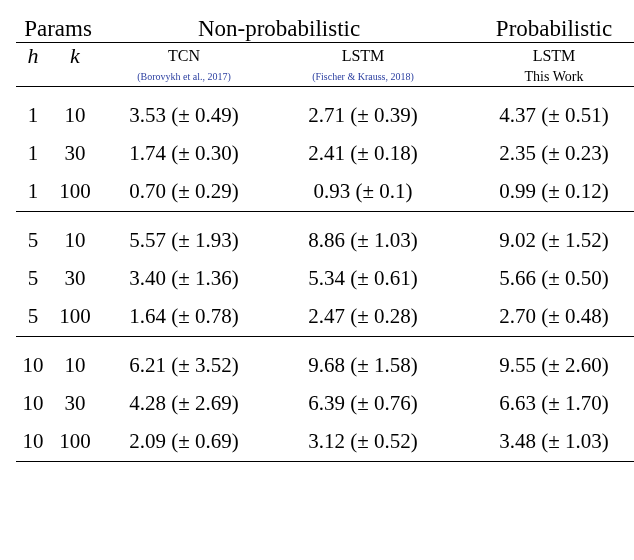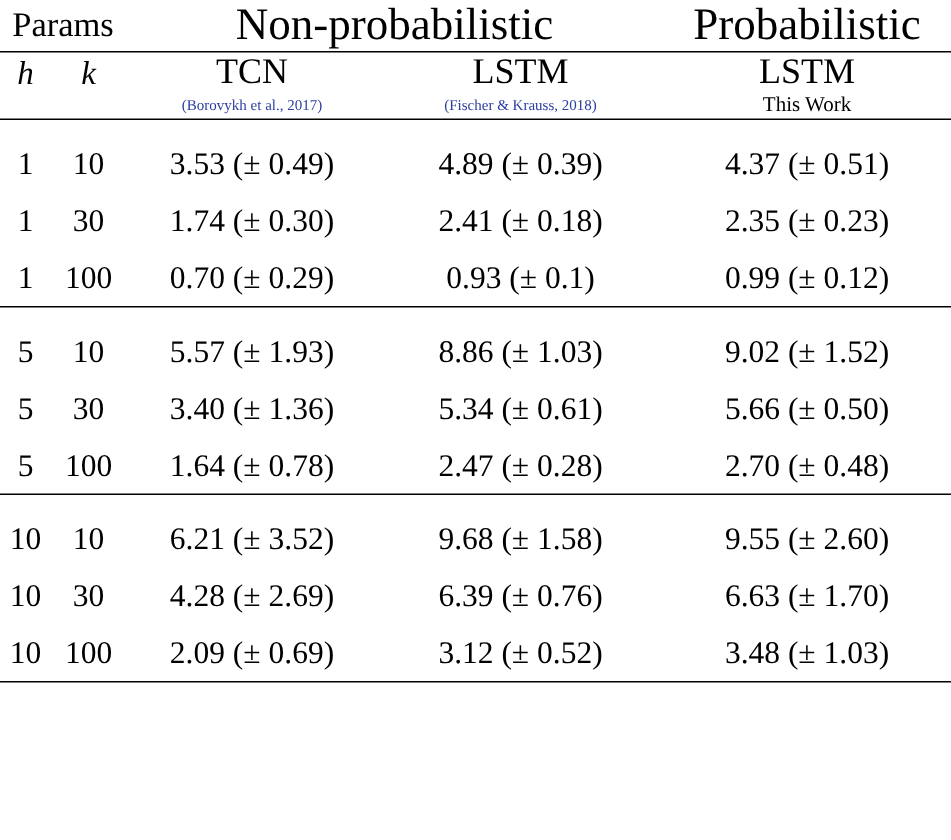--- a/index.html
+++ b/index.html
@@ -9,21 +9,21 @@
   }
   body {
     width: 634px;
     height: 560px;
     font-family: "Liberation Serif", serif;
     color: #000000;
     overflow: hidden;
   }
   .table-wrap {
     width: 634px;
-    padding: 0;
+    padding: 16px;
     box-sizing: border-box;
   }
   table.results {
     border-collapse: collapse;
     width: 634px;
     table-layout: fixed;
   }
   table.results td, table.results th {
     padding: 0;
     font-weight: normal;
@@ -38,31 +38,31 @@
   }
 
   
   col.c-h { width: 34px; }
   col.c-k { width: 50px; }
   col.c-tcn { width: 168px; }
   col.c-lstm { width: 190px; }
   col.c-prob { width: 192px; }
 
   .hdr-group {
-    font-size: 30px;
+    font-size: 23px;
     padding: 9px 0 10px 0;
     font-family: Liberation Serif, serif;
   }
   .hdr-params {
     font-size: 23px;
     text-align: left;
     padding-left: 10px;
   }
   .hdr-model {
-    font-size: 24px;
+    font-size: 16px;
     padding-top: 8px;
     line-height: 1.15;
   }
   .hdr-cite {
     font-size: 10px;
     color: #2b3fa0;
     line-height: 1.2;
     padding-bottom: 8px;
   }
   .hdr-sub {
@@ -127,21 +127,21 @@
         <td class="hdr-sub">This Work</td>
       </tr>
 
       <tr class="rule-mid group-gap">
         <td colspan="5"></td>
       </tr>
       <tr class="data-row">
         <td class="cell-h">1</td>
         <td class="cell-k">10</td>
         <td>3.53 (± 0.49)</td>
-        <td class="bold">4.89 (± 0.39)</td>
+        <td class="bold">2.71 (± 0.39)</td>
         <td>4.37 (± 0.51)</td>
       </tr>
       <tr class="data-row">
         <td class="cell-h">1</td>
         <td class="cell-k">30</td>
         <td>1.74 (± 0.30)</td>
         <td class="bold">2.41 (± 0.18)</td>
         <td>2.35 (± 0.23)</td>
       </tr>
       <tr class="data-row">

